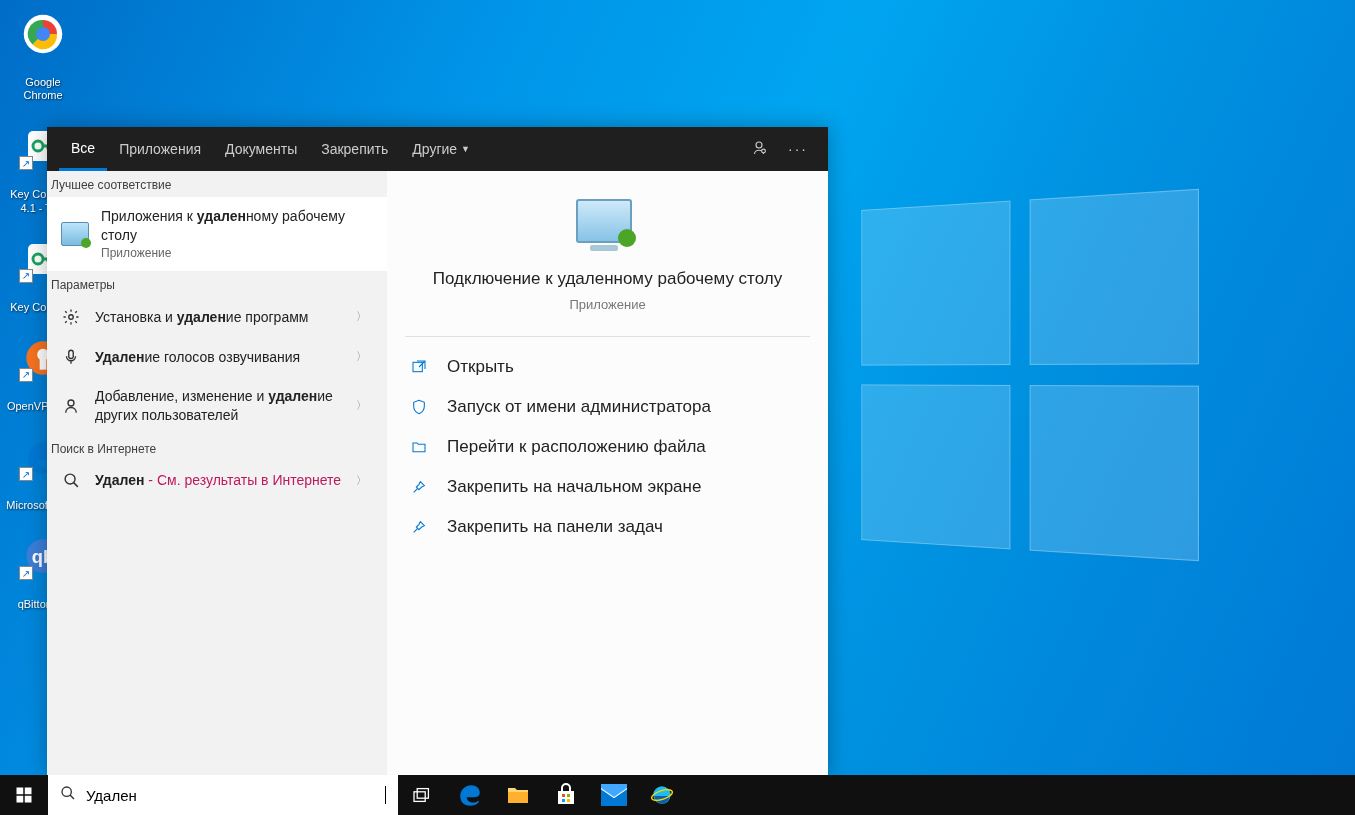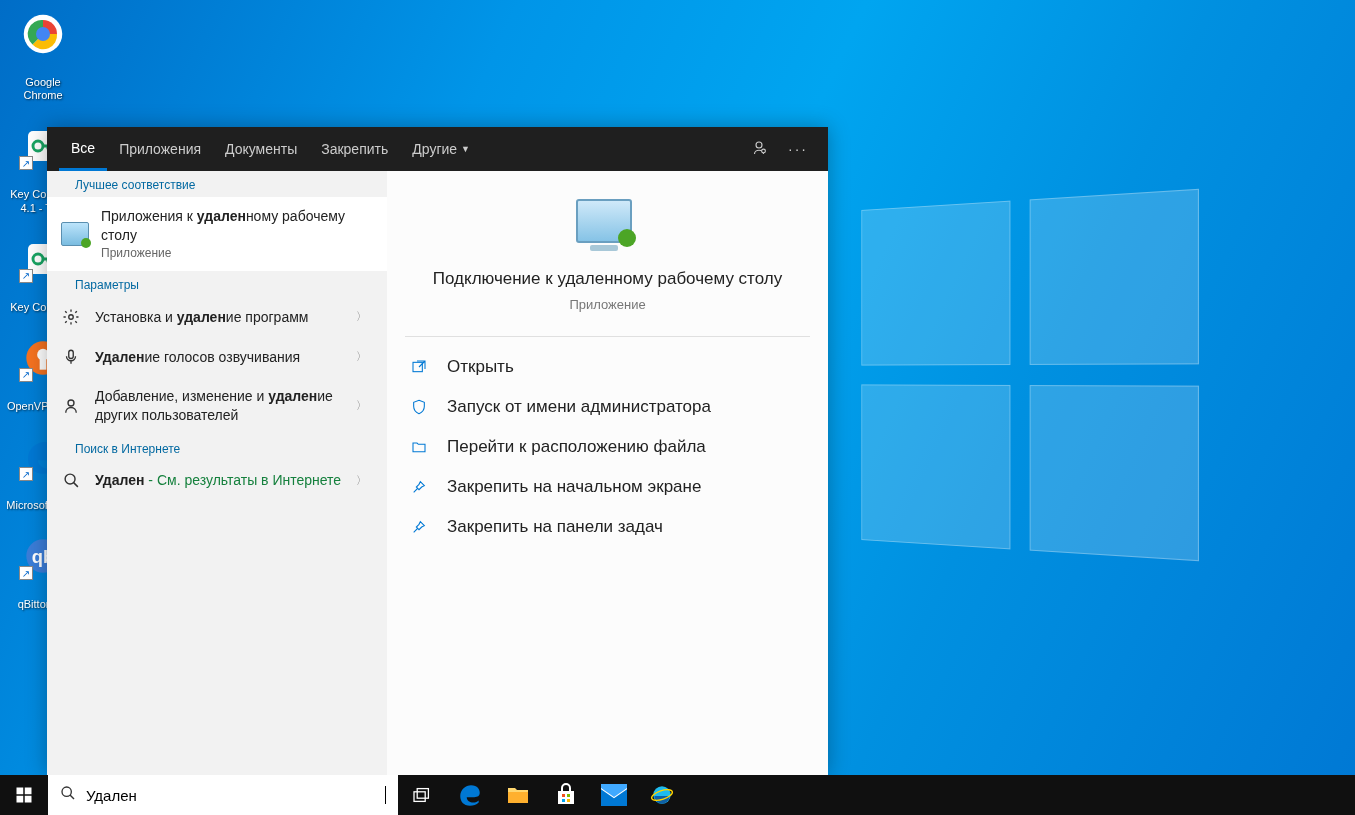--- a/index.html
+++ b/index.html
@@ -131,22 +131,22 @@
       display: flex;
       flex-direction: column;
     }
     .search-right {
       flex: 1;
       background: #fcfcfc;
       padding: 28px 0 0;
     }
     .section-header {
       font-size: 12px;
-      color: #0369a1;
-      padding: 7px 28px 5px;
+      color: #404040;
+      padding: 7px 4px 5px;
     }
     .result-item {
       display: flex;
       align-items: center;
       padding: 10px 14px;
       cursor: pointer;
       position: relative;
     }
     .result-item.selected {
       background: #fff;
@@ -447,21 +447,21 @@
 
       <div class="section-header">Поиск в Интернете</div>
 
       <div class="result-item">
         <div class="icon small">
           <svg width="17" height="17" viewBox="0 0 24 24" fill="none" stroke="#333" stroke-width="2">
               <circle cx="10" cy="10" r="7"></circle>
               <path d="M15 15l6 6"></path>
             </svg>
         </div>
-        <div class="result-content"><b>Удален</b><span style="color:#15803d"> - См. результаты в Интернете</span></div>
+        <div class="result-content"><b>Удален</b><span style="color:#be185d"> - См. результаты в Интернете</span></div>
         <div class="chevron-right">〉</div>
       </div>
     </div>
 
     <div class="search-right">
       <div class="detail-header">
         <div class="detail-icon">
             <div class="rdp-icon-big"></div>
           </div>
         <div class="detail-title">Подключение к удаленному рабочему столу</div>

